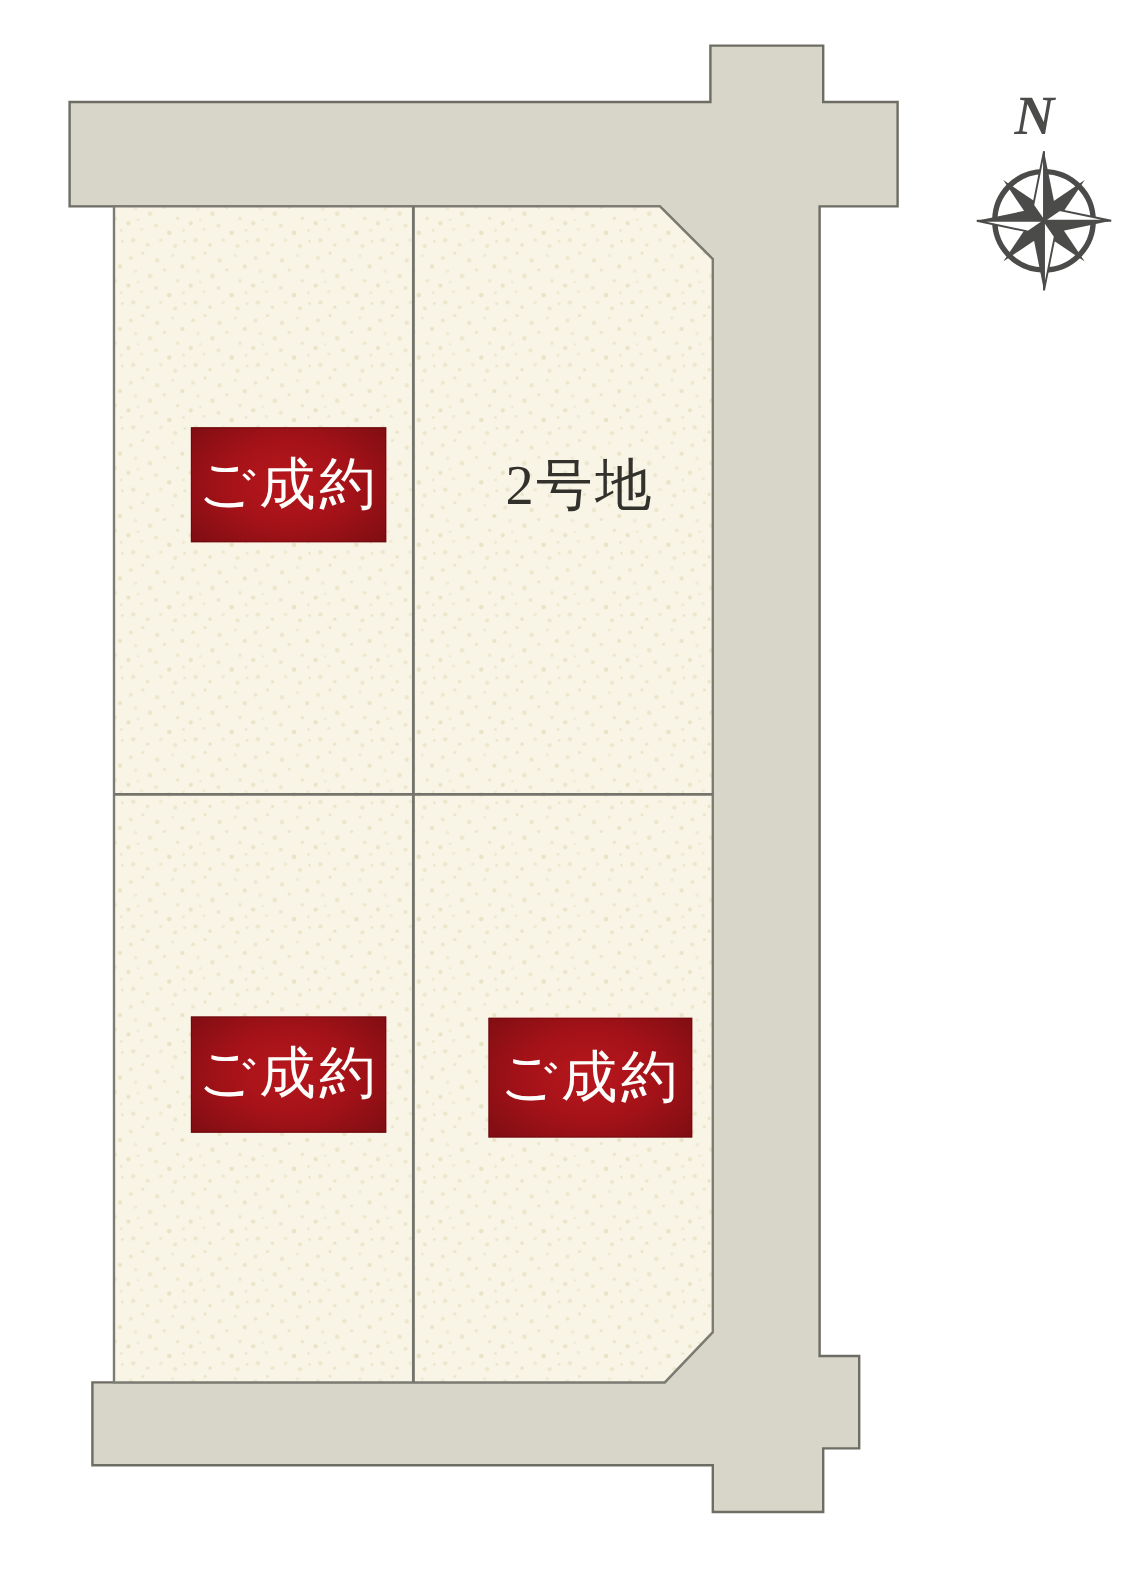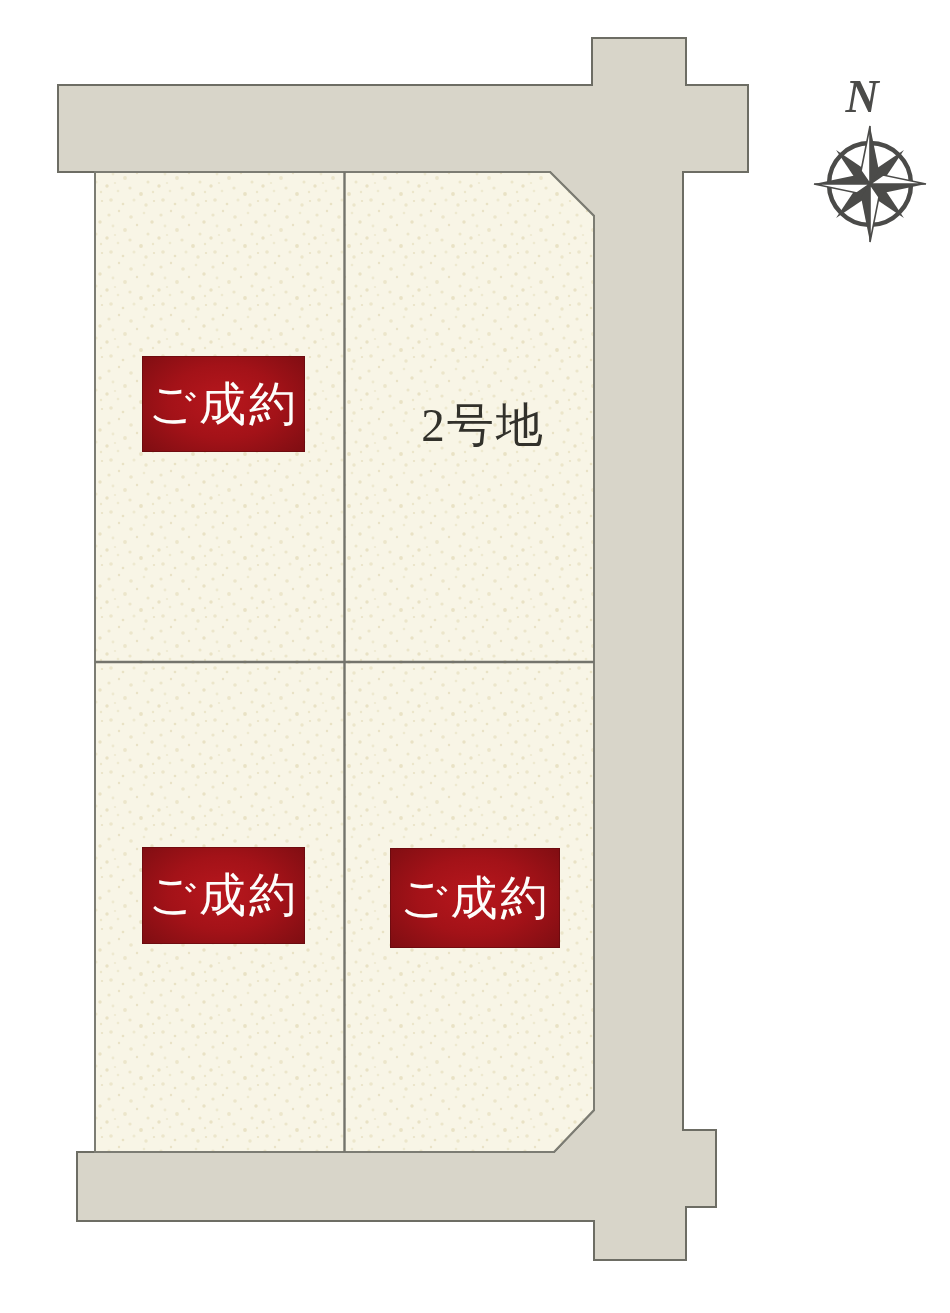--- a/index.html
+++ b/index.html
@@ -33,20 +33,21 @@
     display:flex;
     align-items:center;
     justify-content:center;
     background:radial-gradient(ellipse 75% 85% at 50% 48%, #b8171d 0%, #a31218 45%, #8a0f14 75%, #760c10 100%);
     color:#fdfdfb;
     font-size:47px;
     letter-spacing:3px;
     text-align:center;
     line-height:1;
     box-shadow:0 0 0 1px rgba(90,10,12,.55) inset;
+    margin-left:17px;
   }
   .lot-label{
     position:absolute;
     color:#32312b;
     font-size:47px;
     letter-spacing:2px;
     text-align:center;
     line-height:1;
   }
   .north-label{
@@ -131,21 +132,21 @@
 
   <div class="overlay">
 
     <div class="north-label" style="left:812px;top:74px;width:100px;">N</div>
 
     <div class="lot-region" style="left:95px;top:172px;width:249px;height:490px;">
       <div class="sold-badge" style="left:47px;top:184px;width:163px;height:96px;">ご成約</div>
     </div>
 
     <div class="lot-region" style="left:344px;top:172px;width:250px;height:490px;">
-      <div class="lot-label" style="left:0px;top:230px;width:278px;">2号地</div>
+      <div class="lot-label" style="left:0px;top:210px;width:278px;">2号地</div>
     </div>
 
     <div class="lot-region" style="left:95px;top:662px;width:249px;height:490px;">
       <div class="sold-badge" style="left:47px;top:185px;width:163px;height:97px;">ご成約</div>
     </div>
 
     <div class="lot-region" style="left:344px;top:662px;width:250px;height:490px;">
       <div class="sold-badge" style="left:46px;top:186px;width:170px;height:100px;">ご成約</div>
     </div>
 

